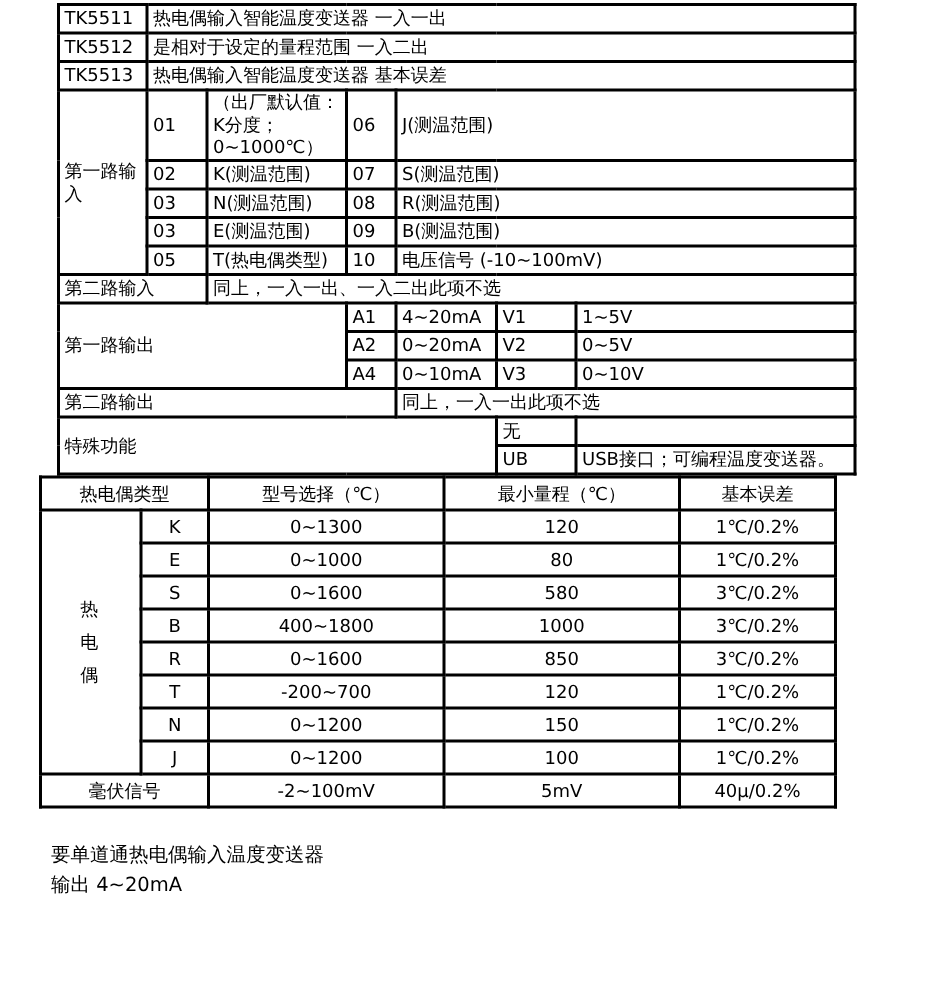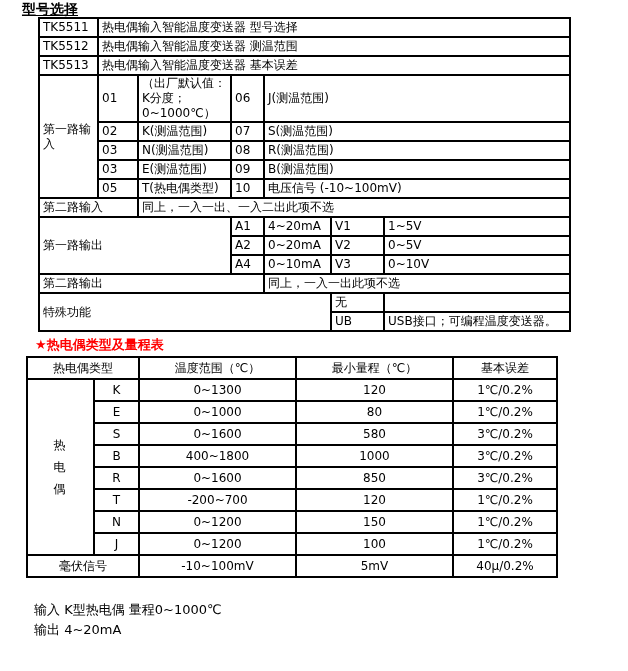--- a/index.html
+++ b/index.html
@@ -18,40 +18,39 @@
   .t2 td{text-align:center;padding:0 14px;margin-left:40px;}
   .red-head{color:#FF0000;font-size:13px;font-weight:bold;line-height:14px;margin:6px 0 4px 13px;}
   .vert{width:14px;margin:0 auto;word-break:break-all;line-height:22px;text-align:left;}
   .notes{margin:22px 0 0 12px;font-size:13px;line-height:20px;}
 </style>
 </head>
 <body>
 
 <div class="page">
 
-  <div class="doc-title">型号选择</div>
 
   <table class="t1">
     <colgroup>
       <col style="width:59px">
         <col style="width:40px">
         <col style="width:93px">
       <col style="width:33px">
         <col style="width:67px">
         <col style="width:53px">
         <col style="width:186px">
     </colgroup>
     <tbody>
         <tr>
       <td>TK5511</td>
-      <td colspan="6">热电偶输入智能温度变送器 型号选择</td>
+      <td colspan="6">热电偶输入智能温度变送器 一入一出</td>
     </tr>
     <tr>
       <td>TK5512</td>
-      <td colspan="6">热电偶输入智能温度变送器 测温范围</td>
+      <td colspan="6">是相对于设定的量程范围 一入二出</td>
     </tr>
     <tr>
       <td>TK5513</td>
       <td colspan="6">热电偶输入智能温度变送器 基本误差</td>
     </tr>
 
     <tr class="dblrow">
       <td rowspan="5">第一路输入</td>
       <td>01</td>
       <td>（出厂默认值：K分度；0~1000℃）</td>
@@ -118,34 +117,33 @@
       <td>无</td>
       <td></td>
     </tr>
     <tr>
       <td>UB</td>
       <td>USB接口；可编程温度变送器。</td>
     </tr>
   </tbody>
     </table>
 
-  <div class="red-head"><span>★</span><span>热电偶类型及量程表</span></div>
 
   <table class="t2">
     <colgroup>
       <col style="width:67px">
         <col style="width:45px">
         <col style="width:157px">
       <col style="width:157px">
         <col style="width:104px">
     </colgroup>
     <tbody>
         <tr>
       <td colspan="2">热电偶类型</td>
-      <td>温度范围（℃）</td>
+      <td>型号选择（℃）</td>
       <td>最小量程（℃）</td>
       <td>基本误差</td>
     </tr>
     <tr>
       <td rowspan="8">
             <div class="vert">热电偶</div>
           </td>
       <td>K</td>
       <td>0~1300</td>
       <td>120</td>
@@ -188,26 +186,26 @@
       <td>1℃/0.2%</td>
     </tr>
     <tr>
       <td>J</td>
       <td>0~1200</td>
       <td>100</td>
       <td>1℃/0.2%</td>
     </tr>
     <tr>
       <td colspan="2">毫伏信号</td>
-      <td>-10~100mV</td>
+      <td>-2~100mV</td>
       <td>5mV</td>
       <td>40μ/0.2%</td>
     </tr>
   </tbody>
     </table>
 
   <div class="notes">
-    <div>输入 K型热电偶 量程0~1000℃</div>
+    <div>要单道通热电偶输入温度变送器</div>
     <div>输出 4~20mA</div>
 
   </div>
 
 </div>
 
 </body></html>

